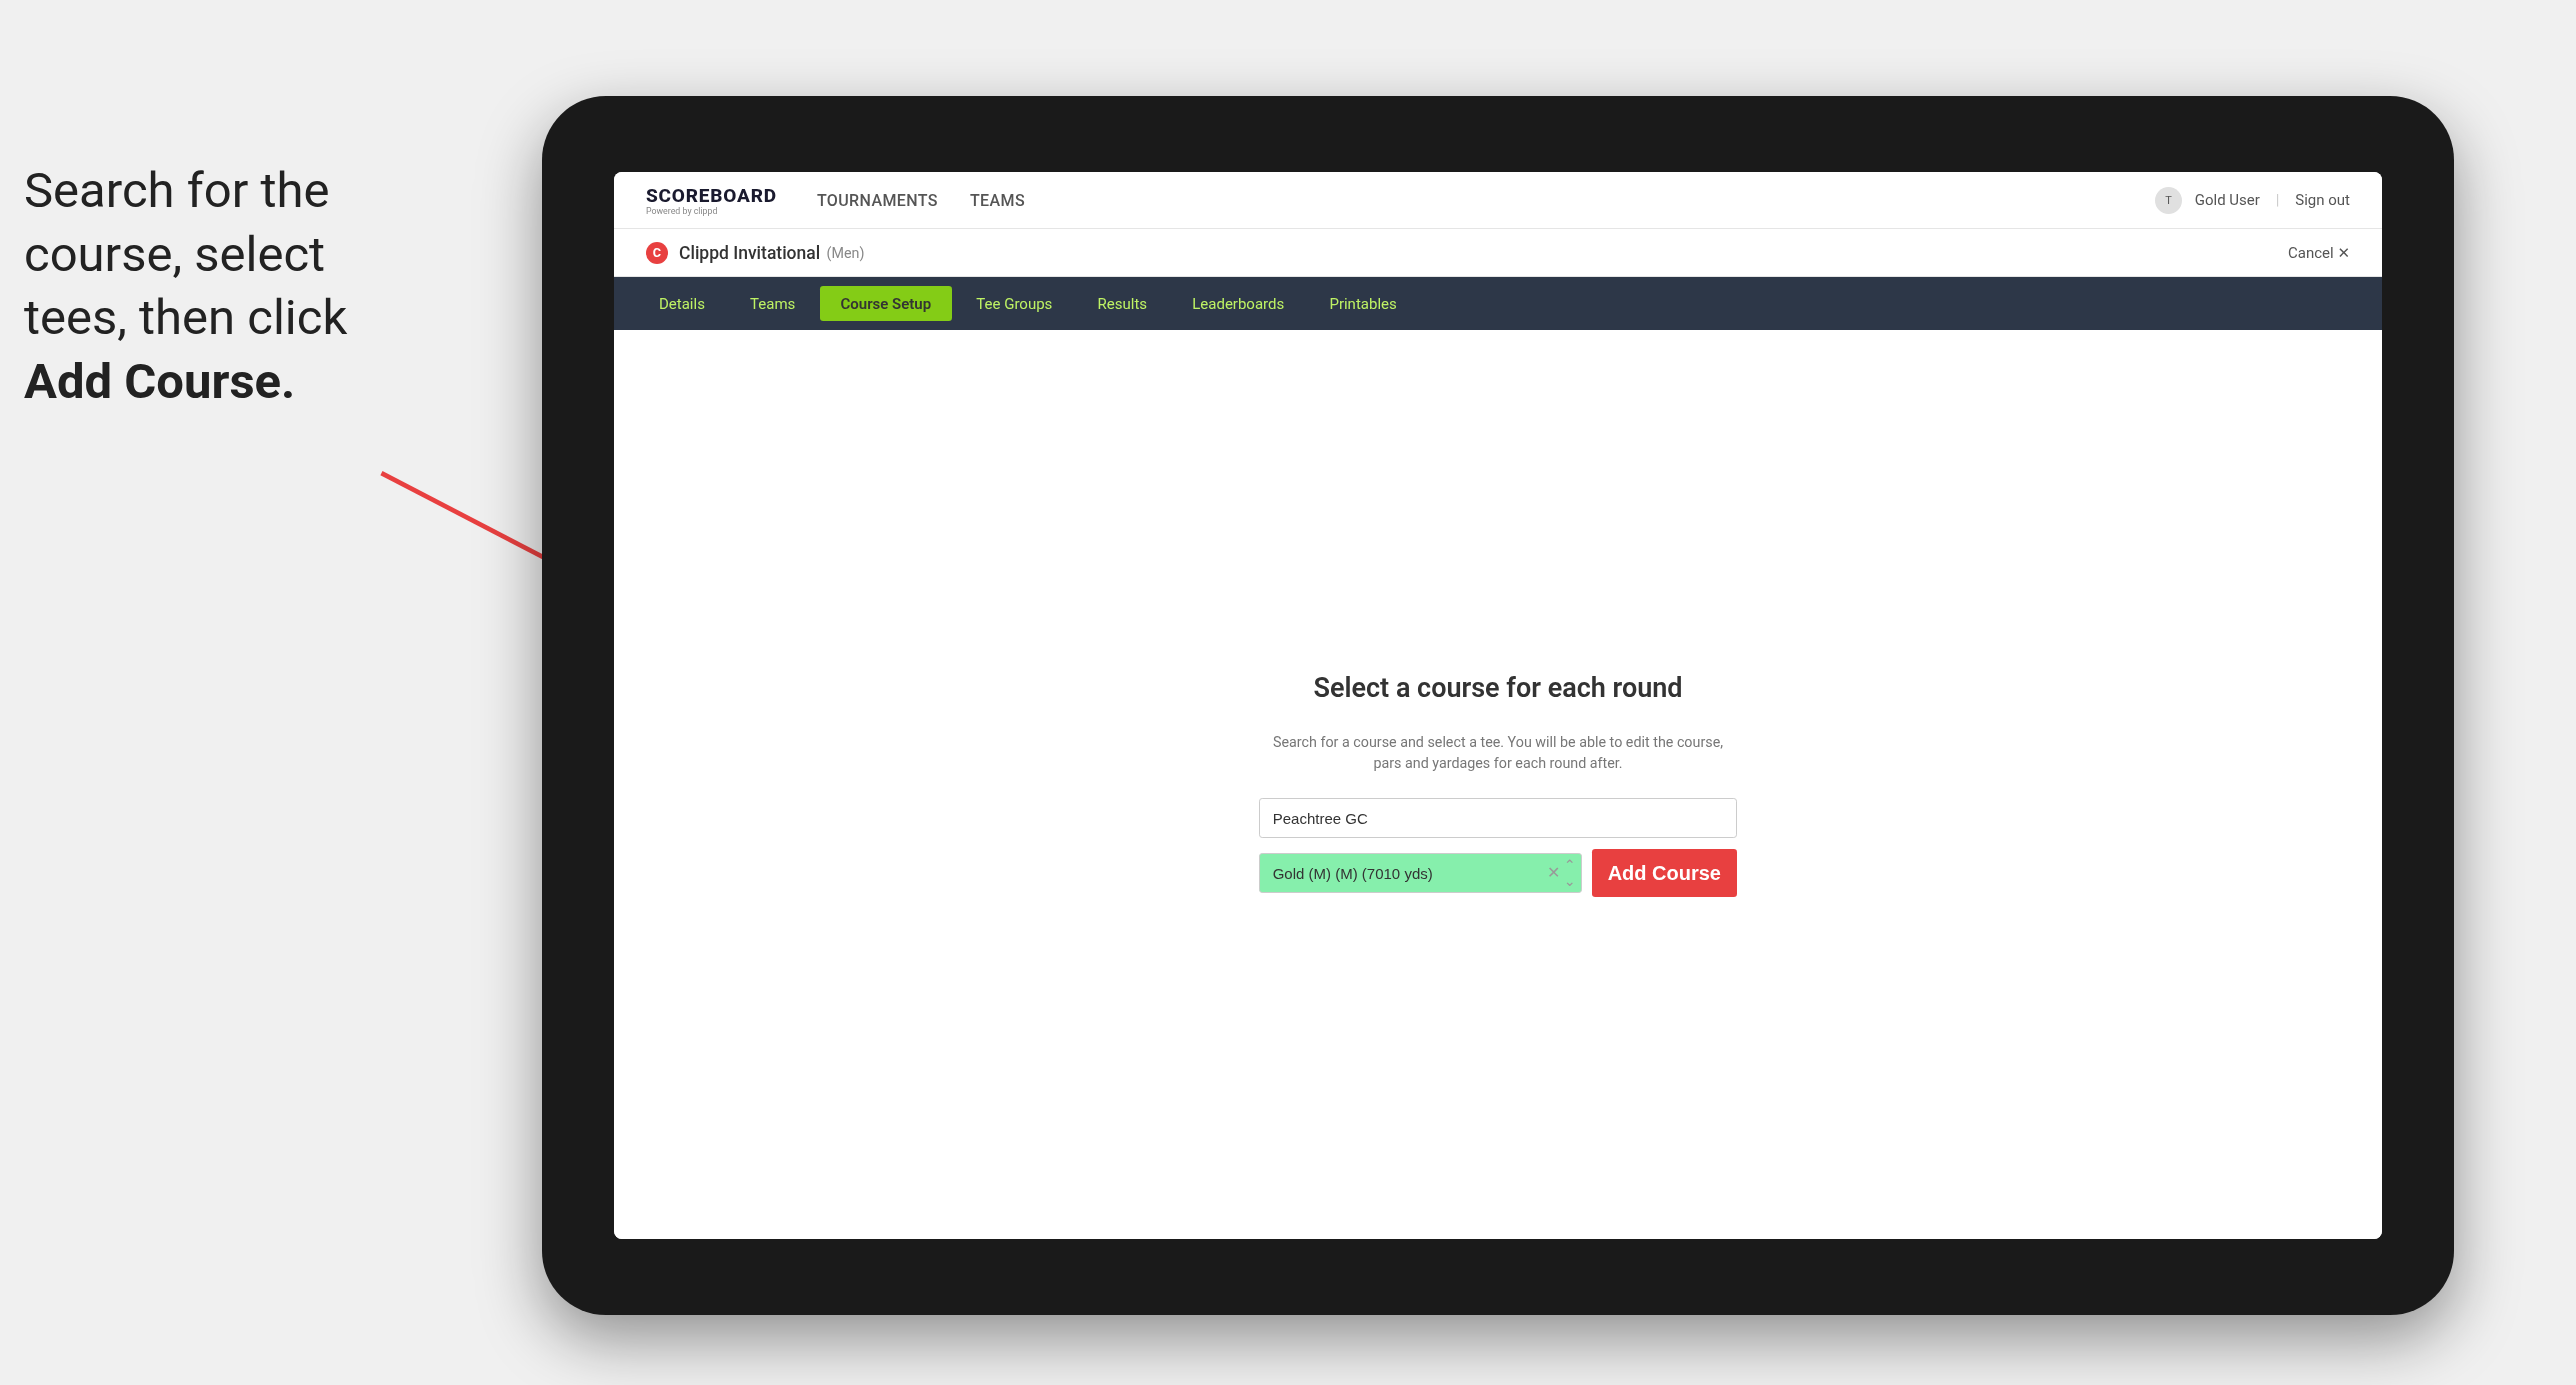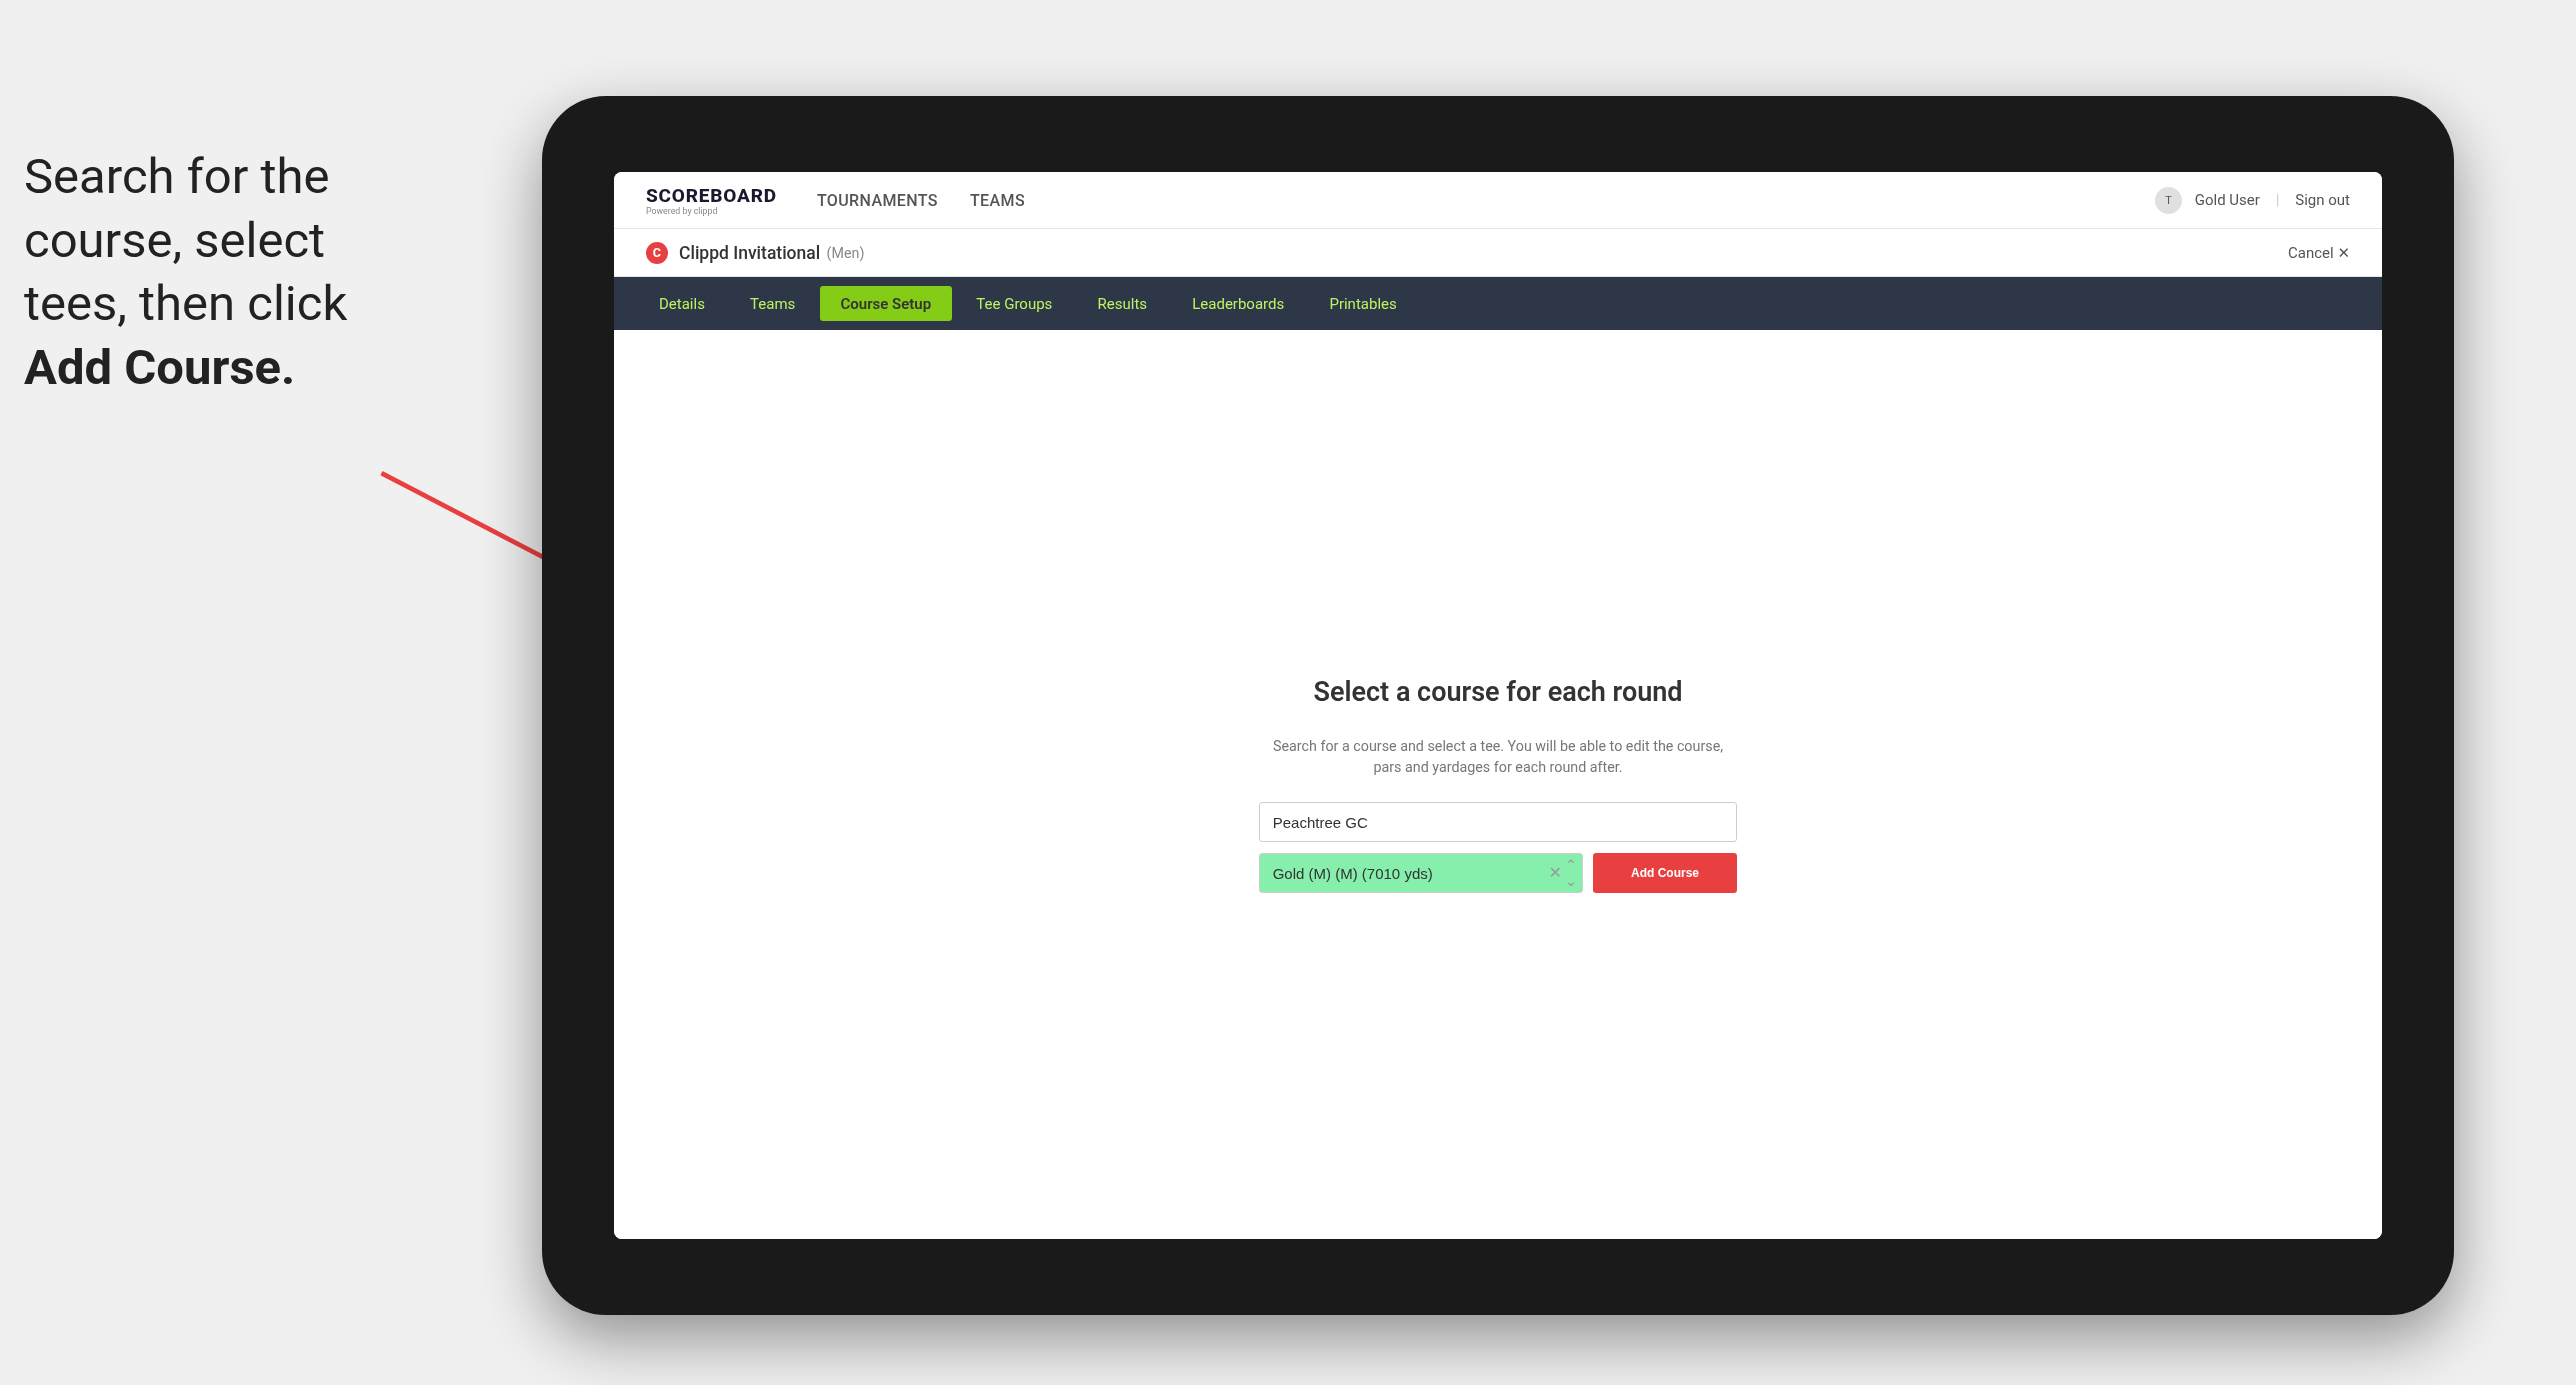--- a/index.html
+++ b/index.html
@@ -9,21 +9,21 @@
       background: #f0f0f0;
       font-family: -apple-system, BlinkMacSystemFont, 'Segoe UI', Roboto, sans-serif;
       position: relative;
       overflow: hidden;
     }
 
     
     .annotation {
       position: absolute;
       left: 24px;
-      top: 145px;
+      top: 159px;
       width: 462px;
       font-size: 49px;
       line-height: 1.3;
       color: #222;
     }
     .annotation .bold { font-weight: 700; }
     .annotation .note {
       margin-top: 48px;
       font-weight: 700;
       font-size: 48px;
@@ -308,27 +308,27 @@
       line-height: 1;
     }
 
     .tee-arrow {
       font-size: 14.3px;
       color: #999;
       cursor: pointer;
     }
 
     .add-course-btn {
-      height: 40px;
-      padding: 0 38px;
+      height: 48px;
+      padding: 0 16px;
       background: #e84040;
       color: #fff;
       border: none;
       border-radius: 3.2px;
-      font-size: 12px;
+      font-size: 20px;
       font-weight: 600;
       cursor: pointer;
       white-space: nowrap;
     }
   </style>
 </head>
 <body>
 
 <div class="annotation">
   <span>Search for the</span><br>

